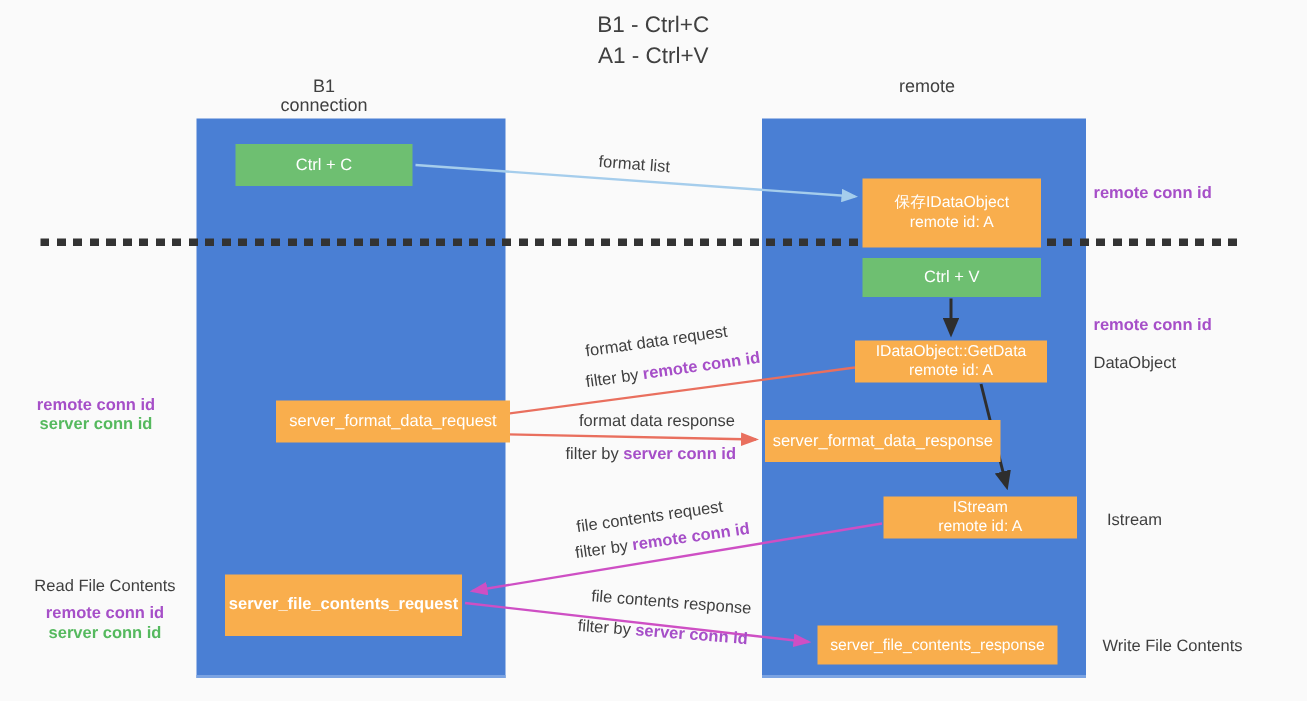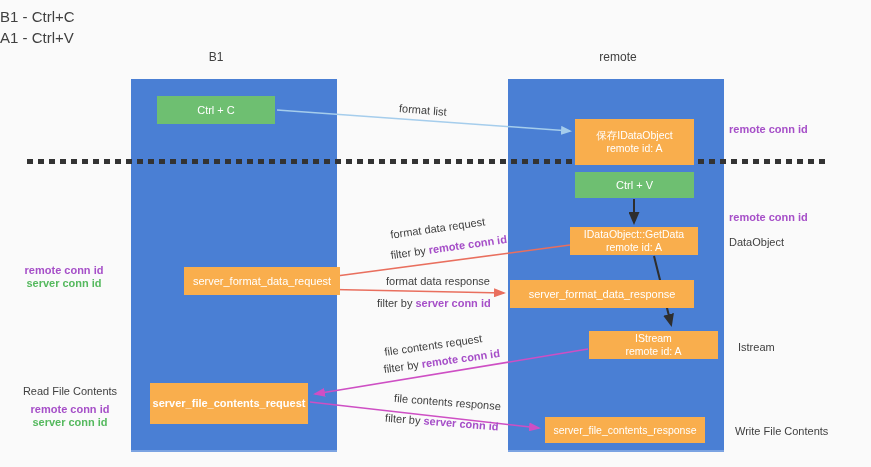--- a/index.html
+++ b/index.html
@@ -8,21 +8,21 @@
     position:relative;
     width:871px; height:467px;
     background:#fafafa;
     font-family:"Liberation Sans", sans-serif;
     color:#3f3f3f;
     overflow:hidden;
   }
   .abs { position:absolute; }
   .title {
     top:6px; left:0; width:871px;
-    font-size:15px; line-height:21px; color:#404040;
+    text-align:center; font-size:15px; line-height:21px; color:#404040;
   }
   .col-header {
     text-align:center; font-size:12px; line-height:13px; color:#404040;
   }
   .lifeline {
     background:#4a7fd4;
     border-bottom:2px solid #7ba3e2;
   }
   .node {
     display:flex; flex-direction:column; align-items:center; justify-content:center;
@@ -51,20 +51,21 @@
 </head>
 <body>
 
 <div class="abs title">
   <div>B1 - Ctrl+C</div>
   <div>A1 - Ctrl+V</div>
 </div>
 
 <div class="abs col-header" style="left:131px; top:51px; width:170px;">
   <div>B1</div>
+  <div>connection</div>
 </div>
 <div class="abs col-header" style="left:508px; top:51px; width:220px;">
   <div>remote</div>
 </div>
 
 <div class="abs lifeline" style="left:131px; top:79px; width:206px; height:373px;"></div>
 <div class="abs lifeline" style="left:508px; top:79px; width:216px; height:373px;"></div>
 
 <div class="abs dashed-line"></div>
 
@@ -107,21 +108,21 @@
 
 <div class="abs node orange" style="left:570px; top:227px; width:128px; height:28px; font-size:10.5px;">
   <span>IDataObject::GetData</span>
   <span>remote id: A</span>
 </div>
 
 <div class="abs node orange" style="left:152px; top:267px; width:156px; height:28px;margin-left:32px;">
   <span>server_format_data_request</span>
 </div>
 
-<div class="abs node orange" style="left:510px; top:280px; width:184px; height:28px;">
+<div class="abs node orange" style="left:510px; top:280px; width:157px; height:28px;">
   <span>server_format_data_response</span>
 </div>
 
 <div class="abs node orange" style="left:589px; top:331px; width:129px; height:28px; font-size:10.5px;">
   <span>IStream</span>
   <span>remote id: A</span>
 </div>
 
 <div class="abs node orange" style="left:150px; top:383px; width:158px; height:41px;font-weight:bold;">
   <span>server_file_contents_request</span>

